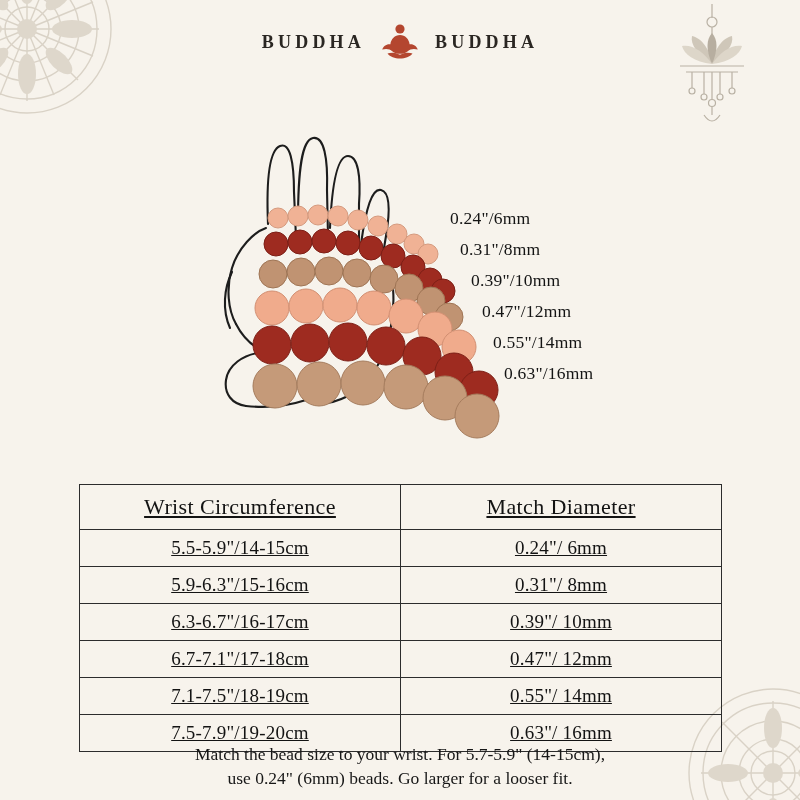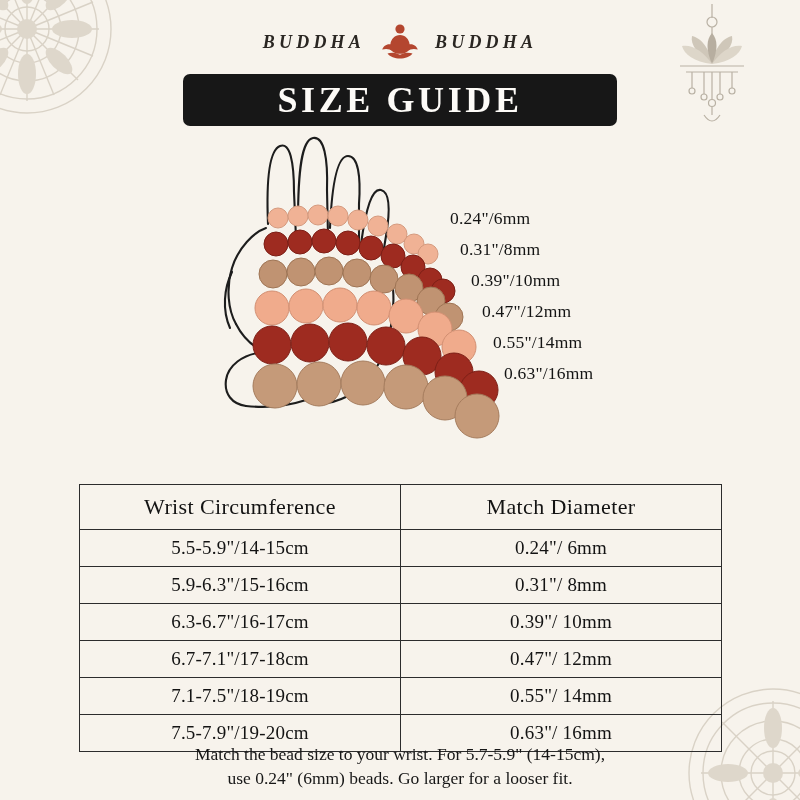--- a/index.html
+++ b/index.html
@@ -48,21 +48,20 @@
     align-items: center;
     justify-content: center;
     gap: 12px;
   }
   .brand-word {
     font-family: "Liberation Serif", serif;
     font-size: 18px;
     letter-spacing: 4.2px;
     font-weight: 700;
     color: #2a2622;
-    font-style: italic;
   }
   .brand-logo {
     width: 46px;
     height: 40px;
     display: block;
   }
 
   
   .title-banner {
     position: absolute;
@@ -123,20 +122,21 @@
     top: 484px;
     width: 643px;
     border-collapse: collapse;
     table-layout: fixed;
   }
   .size-table th, .size-table td {
     border: 1px solid #2c2c2c;
     text-align: center;
     font-family: "Liberation Serif", serif;
     color: #131313;
+    text-decoration: underline;
   }
   .size-table th {
     font-size: 22px;
     font-weight: 400;
     height: 42px;
     letter-spacing: 0.4px;
   }
   .size-table td {
     font-size: 19px;
     height: 34px;
@@ -269,23 +269,20 @@
         <g fill="#b4462f">
           <circle cx="23" cy="7" r="4.6"></circle>
           <path d="M23 13 c-5.2 0-9 4.2-9.6 9.2 l-1.2 0 c-3.2 0-6 2.4-7 5.4 c4-1.2 7.6-0.6 10 1.6 c1.8 1.6 4.6 2.6 7.8 2.6 s6-1 7.8-2.6 c2.4-2.2 6-2.8 10-1.6 c-1-3-3.8-5.4-7-5.4 l-1.2 0 C32 17.2 28.2 13 23 13 Z"></path>
           <path d="M10.5 31.5 c3.6-1.4 8-1.2 12.5 1.2 c4.5-2.4 8.9-2.6 12.5-1.2 c-2.6 3.4-7.3 5-12.5 5 s-9.9-1.6-12.5-5 Z"></path>
         </g>
       </svg>
     </span>
     <span class="brand-word">BUDDHA</span>
   </div>
 
-  <div class="title-banner">
-    <span class="title-text">SIZE GUIDE</span>
-  </div>
 
   <div class="illustration">
     <svg width="460" height="340" viewBox="0 0 460 340" aria-hidden="true">
 
       <g fill="none" stroke="#1d1d1d" stroke-width="2.1" stroke-linecap="round" stroke-linejoin="round">
 
         <path d="M88 96 C86 48 90 22 100 18 C110 14 114 34 114 64 L116 110"></path>
 
         <path d="M118 94 C118 40 122 12 133 10 C144 8 148 30 147 62 L148 108"></path>
 

